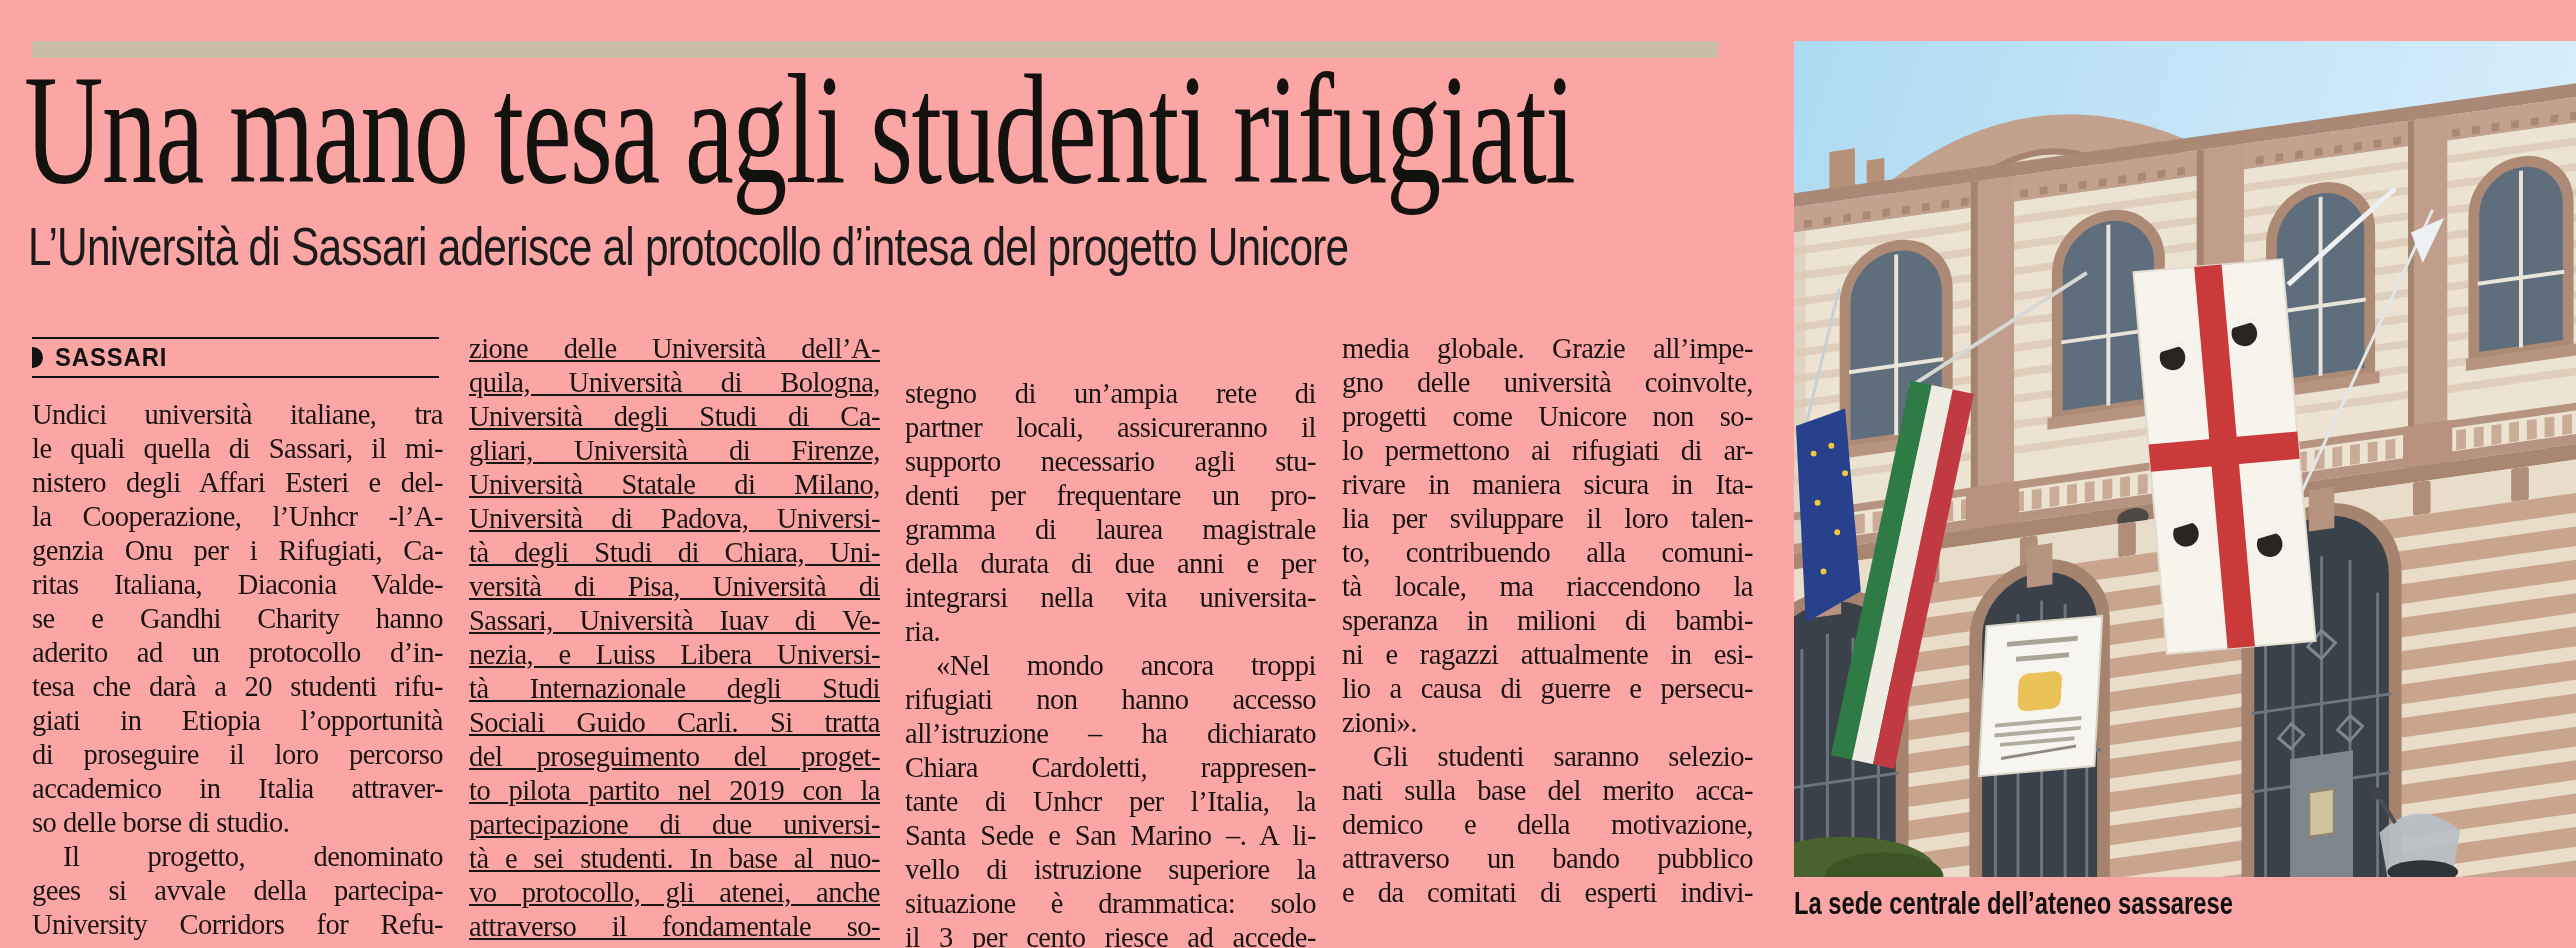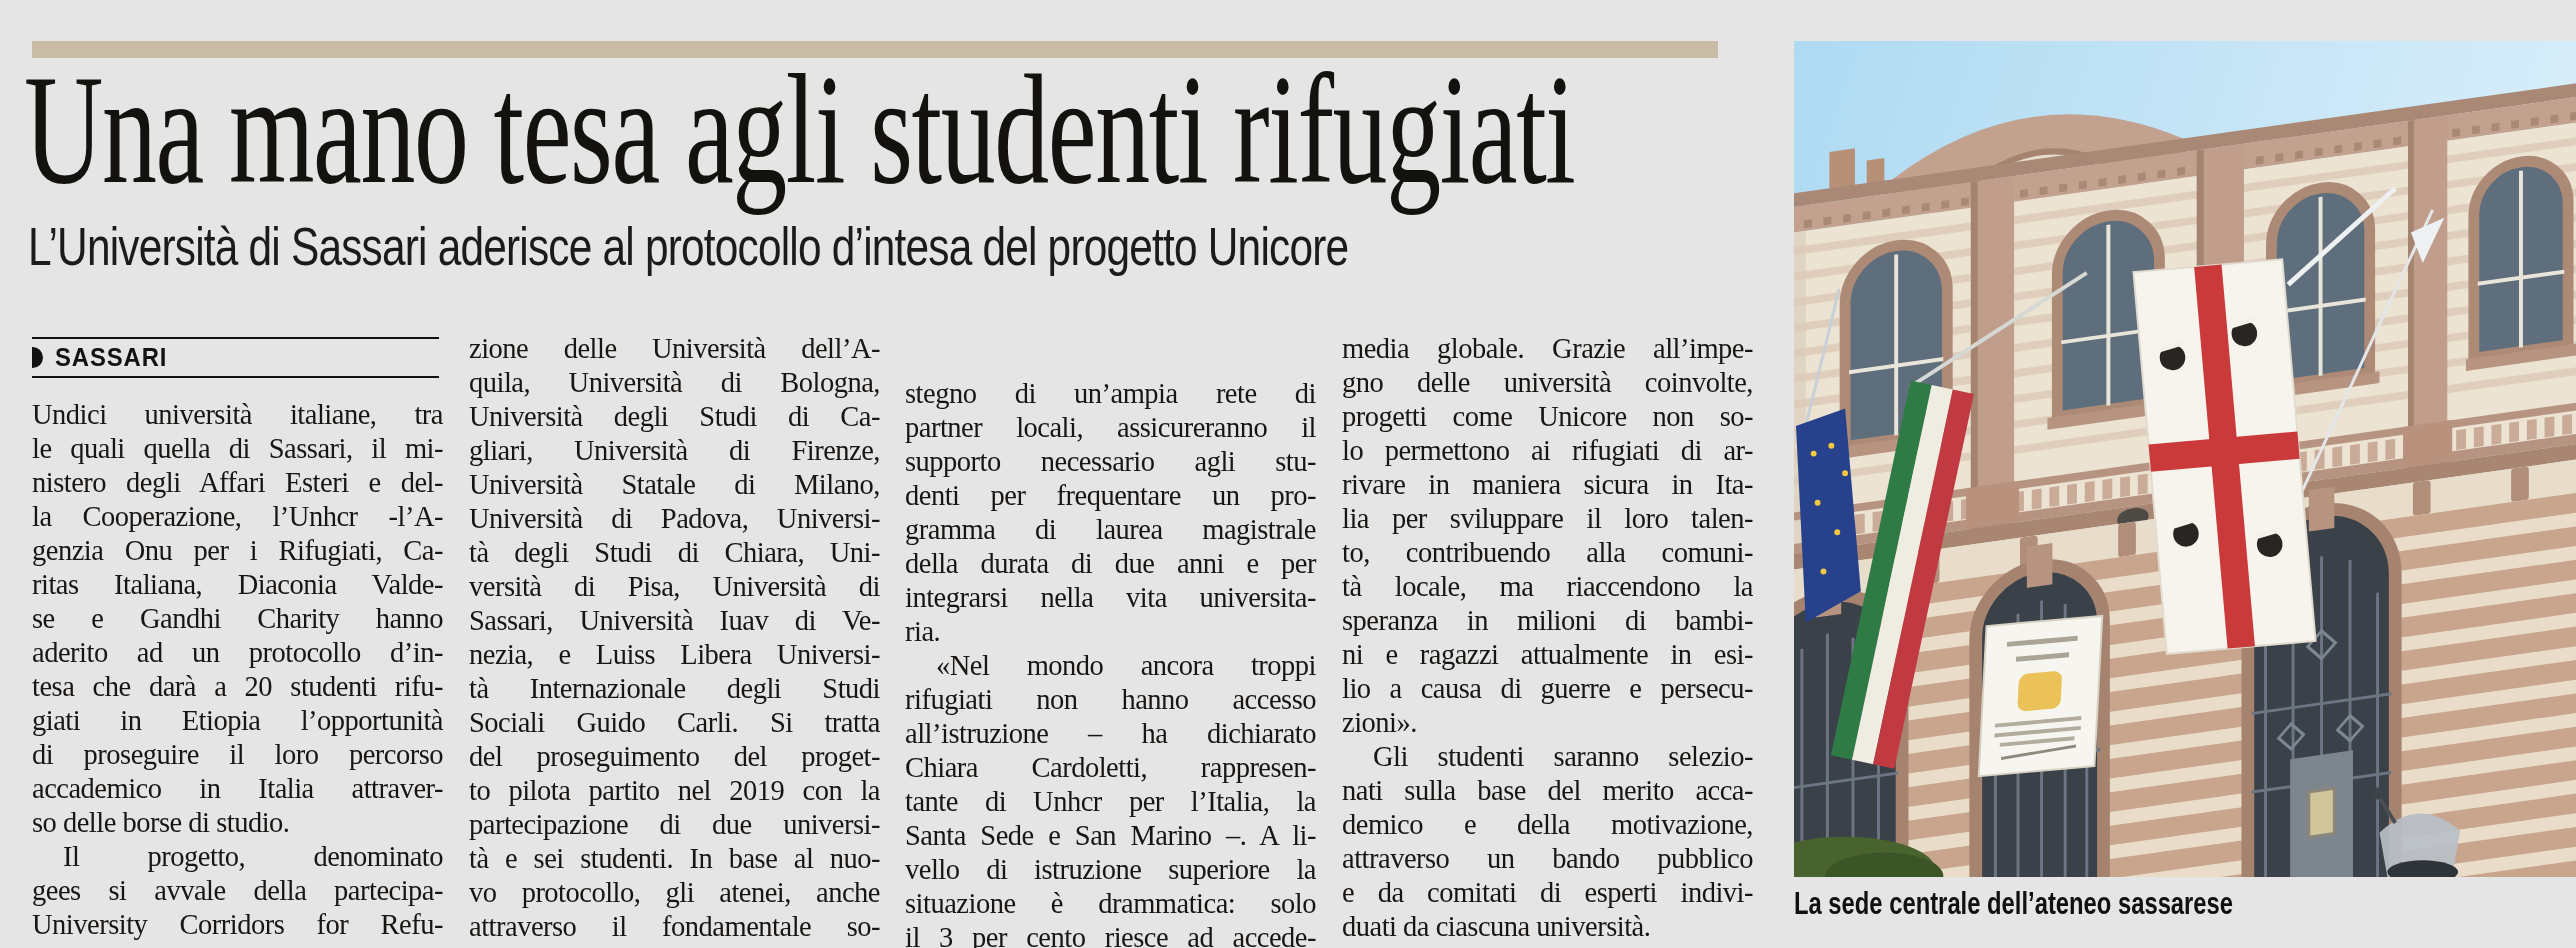--- a/index.html
+++ b/index.html
@@ -1,16 +1,16 @@
 <!DOCTYPE html>
 <html lang="it"><head>
 <meta charset="utf-8">
 <style>
   html,body{margin:0;padding:0;background:#ffffff;}
-  .page{position:relative;width:2576px;height:948px;background:#e5e5e5;overflow:hidden;
+  .page{position:relative;width:2576px;height:948px;background:#fca5a5;overflow:hidden;
         font-family:"Liberation Serif",serif;color:#181715;}
 
   .topbar{position:absolute;left:32px;top:41px;width:1686px;height:16.7px;background:#c8bca6;}
 
   .headline{position:absolute;left:23.6px;top:51px;margin:0;font-weight:400;
             font-size:157px;line-height:1.0;letter-spacing:-2px;color:#14120f;
             font-family:"Liberation Serif",serif;white-space:nowrap;
             transform:scaleX(.70);transform-origin:0 0;}
 
   .subhead{position:absolute;left:27.5px;top:218px;margin:0;font-weight:400;
@@ -22,21 +22,21 @@
           border-top:2px solid #121212;border-bottom:2px solid #121212;
           display:flex;align-items:center;gap:11.8px;box-sizing:border-box;
           font-family:"Liberation Sans",sans-serif;margin-top:7px;}
   .kicker-bullet{width:10.8px;height:21.6px;background:#121212;border-radius:0 10.8px 10.8px 0;flex:0 0 auto;}
   .kicker-label{font-size:26.5px;font-weight:700;letter-spacing:1px;color:#121212;
                 transform:scaleX(.9);transform-origin:0 50%;white-space:nowrap;}
 
   .col{position:absolute;width:411px;font-size:28.5px;line-height:34px;
        letter-spacing:-0.5px;color:#181512;}
   .col1{left:32px; top:398px;}
-  .col2{left:469px;top:332px;}
+  .col2{left:469px;top:332px;text-decoration:underline;}
   .col3{left:905px;top:332px;margin-top:45px;}
   .col4{left:1342px;top:332px;}
   .line{height:34px;text-align:justify;text-align-last:justify;white-space:nowrap;overflow:visible;}
   .line.end{text-align-last:left;}
   .line.indent{padding-left:31px;}
 
   .photo{position:absolute;left:1794px;top:41px;width:782px;height:836px;margin:0;
          overflow:hidden;background:#cfe9f7;}
   .photo svg{display:block;width:782px;height:836px;}
 
@@ -129,21 +129,20 @@
       <div class="line">tà locale, ma riaccendono la</div>
       <div class="line">speranza in milioni di bambi-</div>
       <div class="line">ni e ragazzi attualmente in esi-</div>
       <div class="line">lio a causa di guerre e persecu-</div>
       <div class="line end">zioni».</div>
       <div class="line indent">Gli studenti saranno selezio-</div>
       <div class="line">nati sulla base del merito acca-</div>
       <div class="line">demico e della motivazione,</div>
       <div class="line">attraverso un bando pubblico</div>
       <div class="line">e da comitati di esperti indivi-</div>
-      <div class="line end">duati da ciascuna università.</div>
     </div>
 
   <figure class="photo">
     <svg viewBox="0 0 796 851">
       <defs>
         <linearGradient id="sky" x1="0" y1="0" x2="1" y2="0.35">
           <stop offset="0" stop-color="#aedaf2"></stop>
           <stop offset="1" stop-color="#dbeffb"></stop>
         </linearGradient>
       </defs>

